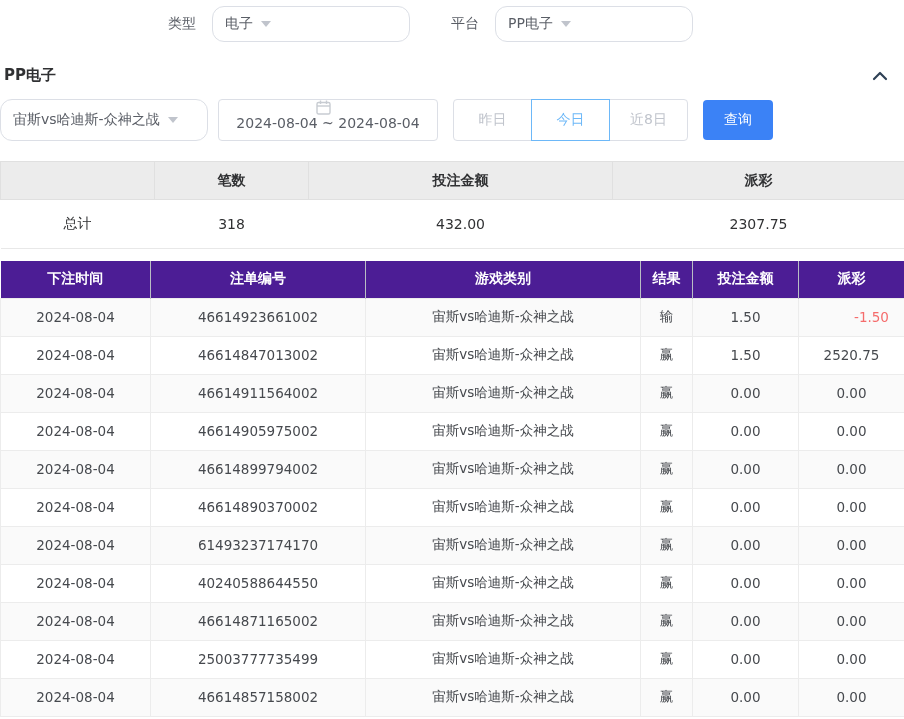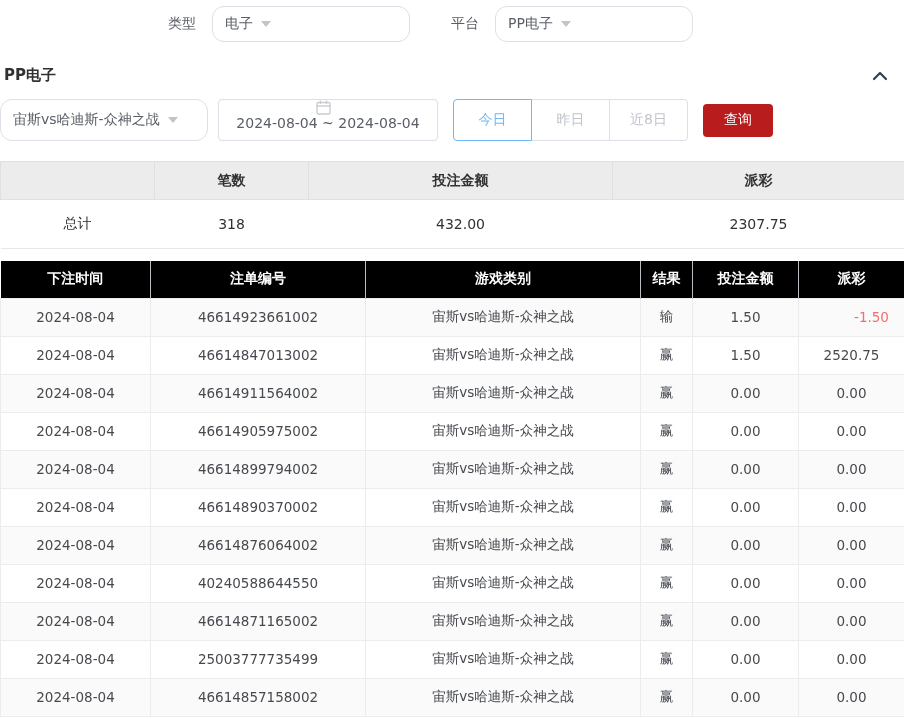--- a/index.html
+++ b/index.html
@@ -105,22 +105,22 @@
   .qbtn:last-child { border-radius: 0 4px 4px 0; }
   .qbtn.active {
     color: #6db8f8;
     border-color: #6db8f8;
     position: relative;
     z-index: 2;
   }
   .search-btn {
     margin-left: 15px;
     width: 70px;
-    height: 33px;
-    background: #b91c1c;
+    height: 40px;
+    background: #3b82f6;
     color: #fff;
     border: none;
     border-radius: 4px;
     font-size: 14px;
     cursor: pointer;
     font-family: inherit;
   }
 
   
   table { border-collapse: collapse; width: 904px; table-layout: fixed; }
@@ -143,21 +143,21 @@
     font-size: 14px;
   }
   .sum-c0 { width: 154px; }
   .sum-c1 { width: 154px; }
   .sum-c2 { width: 304px; }
   .sum-c3 { width: 292px; }
 
   
   .bets-table { margin-top: 12px; }
   .bets-table th {
-    background: #000000;
+    background: #4c1d95;
     color: #ffffff;
     font-weight: bold;
     height: 37px;
     font-size: 14px;
     text-align: center;
     border-right: 1px solid #b9bdc4;
   }
   .bets-table td {
     height: 38px;
     text-align: center;
@@ -212,22 +212,22 @@
       <svg width="15" height="15" viewBox="0 0 15 15">
         <rect x="1" y="2.5" width="13" height="11.5" rx="1.5" fill="none" stroke="#c8ccd2" stroke-width="1.4"></rect>
         <line x1="1" y1="6" x2="14" y2="6" stroke="#c8ccd2" stroke-width="1.4"></line>
         <line x1="4.5" y1="0.5" x2="4.5" y2="4" stroke="#c8ccd2" stroke-width="1.4"></line>
         <line x1="10.5" y1="0.5" x2="10.5" y2="4" stroke="#c8ccd2" stroke-width="1.4"></line>
       </svg>
     </span>
     <span>2024-08-04 ~ 2024-08-04</span>
   </div>
   <div class="btn-group">
+    <button class="qbtn">昨日</button>
     <button class="qbtn active">今日</button>
-    <button class="qbtn">昨日</button>
     <button class="qbtn">近8日</button>
   </div>
   <button class="search-btn">查询</button>
 </div>
 
 <table class="summary-table">
   <colgroup>
       <col class="sum-c0">
       <col class="sum-c1">
       <col class="sum-c2">
@@ -314,21 +314,21 @@
       <tr>
         <td>2024-08-04</td>
         <td>46614890370002</td>
         <td>宙斯vs哈迪斯-众神之战</td>
         <td>赢</td>
         <td>0.00</td>
         <td>0.00</td>
       </tr>
       <tr>
         <td>2024-08-04</td>
-        <td>46614876064002</td>
+        <td>61493237174170</td>
         <td>宙斯vs哈迪斯-众神之战</td>
         <td>赢</td>
         <td>0.00</td>
         <td>0.00</td>
       </tr>
       <tr>
         <td>2024-08-04</td>
         <td>40240588644550</td>
         <td>宙斯vs哈迪斯-众神之战</td>
         <td>赢</td>

